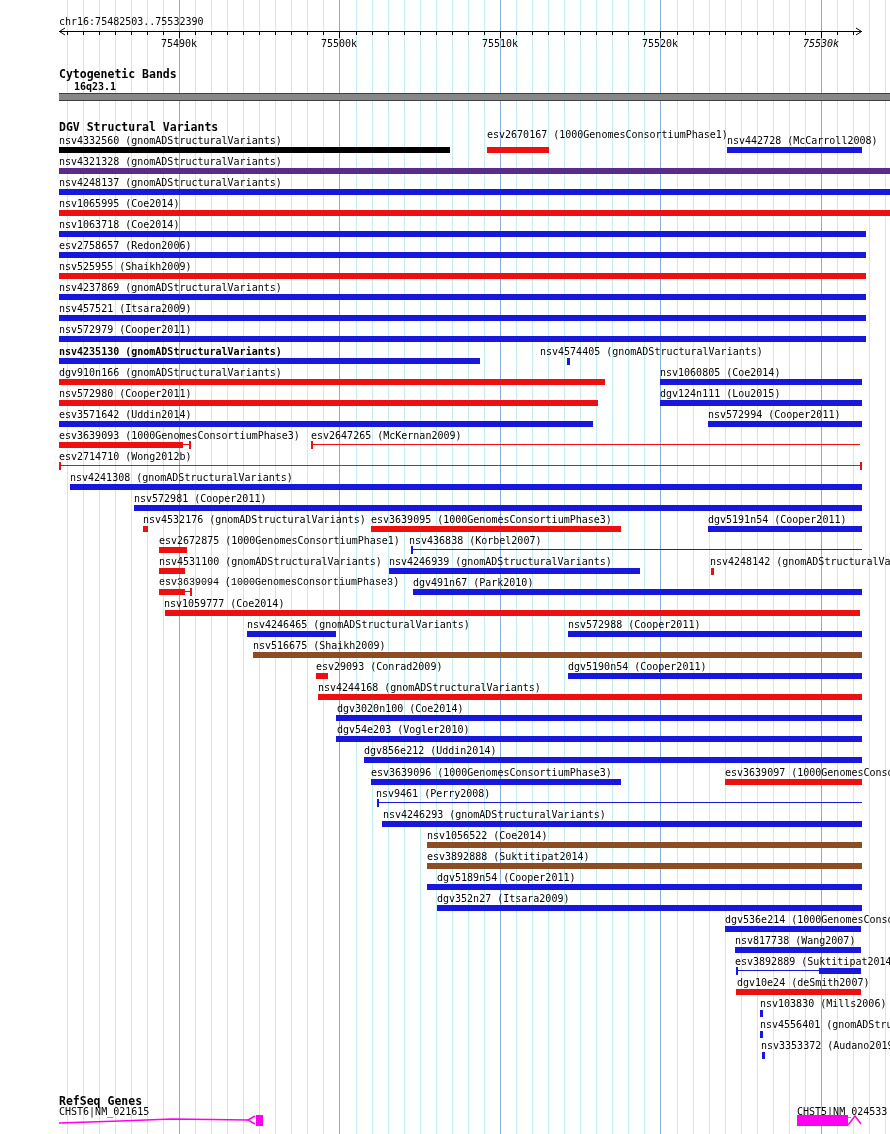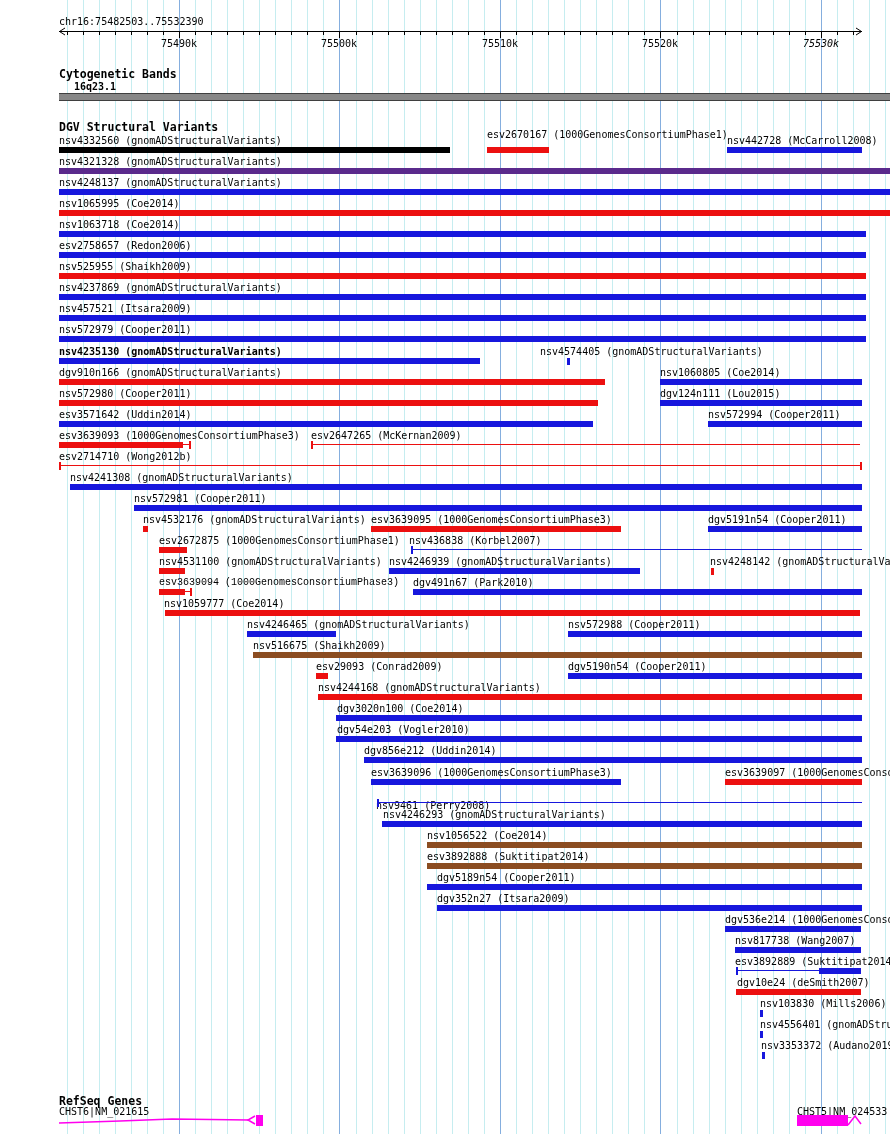--- a/index.html
+++ b/index.html
@@ -247,21 +247,21 @@
       <div class="lbl" style="left: 337px; top: 703px;">dgv3020n100 (Coe2014)</div>
       <div class="seg" style="left: 336px; width: 526px; background: rgb(23, 23, 221); top: 715px; height: 6px;"></div>
       <div class="lbl" style="left: 337px; top: 724px;">dgv54e203 (Vogler2010)</div>
       <div class="seg" style="left: 336px; width: 526px; background: rgb(23, 23, 221); top: 736px; height: 6px;"></div>
       <div class="lbl" style="left: 364px; top: 745px;">dgv856e212 (Uddin2014)</div>
       <div class="seg" style="left: 364px; width: 498px; background: rgb(23, 23, 221); top: 757px; height: 6px;"></div>
       <div class="lbl" style="left: 371px; top: 767px;">esv3639096 (1000GenomesConsortiumPhase3)</div>
       <div class="seg" style="left: 371px; width: 250px; background: rgb(23, 23, 221); top: 779px; height: 6px;"></div>
       <div class="lbl" style="left: 725px; top: 767px;">esv3639097 (1000GenomesConso</div>
       <div class="seg" style="left: 725px; width: 137px; background: rgb(236, 16, 16); top: 779px; height: 6px;"></div>
-      <div class="lbl" style="left: 376px; top: 788px; margin-top: 12px;">nsv9461 (Perry2008)</div>
+      <div class="lbl" style="left: 376px; top: 788px;">nsv9461 (Perry2008)</div>
       <div class="seg" style="left: 377px; width: 2px; background: rgb(23, 23, 221); top: 799px; height: 8px;"></div>
       <div class="seg" style="left: 377px; width: 485px; background: rgb(23, 23, 221); top: 802px; height: 1px;"></div>
       <div class="lbl" style="left: 383px; top: 809px;">nsv4246293 (gnomADStructuralVariants)</div>
       <div class="seg" style="left: 382px; width: 480px; background: rgb(23, 23, 221); top: 821px; height: 6px;"></div>
       <div class="lbl" style="left: 427px; top: 830px;">nsv1056522 (Coe2014)</div>
       <div class="seg" style="left: 427px; width: 435px; background: rgb(139, 77, 33); top: 842px; height: 6px;"></div>
       <div class="lbl" style="left: 427px; top: 851px;">esv3892888 (Suktitipat2014)</div>
       <div class="seg" style="left: 427px; width: 435px; background: rgb(139, 77, 33); top: 863px; height: 6px;"></div>
       <div class="lbl" style="left: 437px; top: 872px;">dgv5189n54 (Cooper2011)</div>
       <div class="seg" style="left: 427px; width: 435px; background: rgb(23, 23, 221); top: 884px; height: 6px;"></div>

